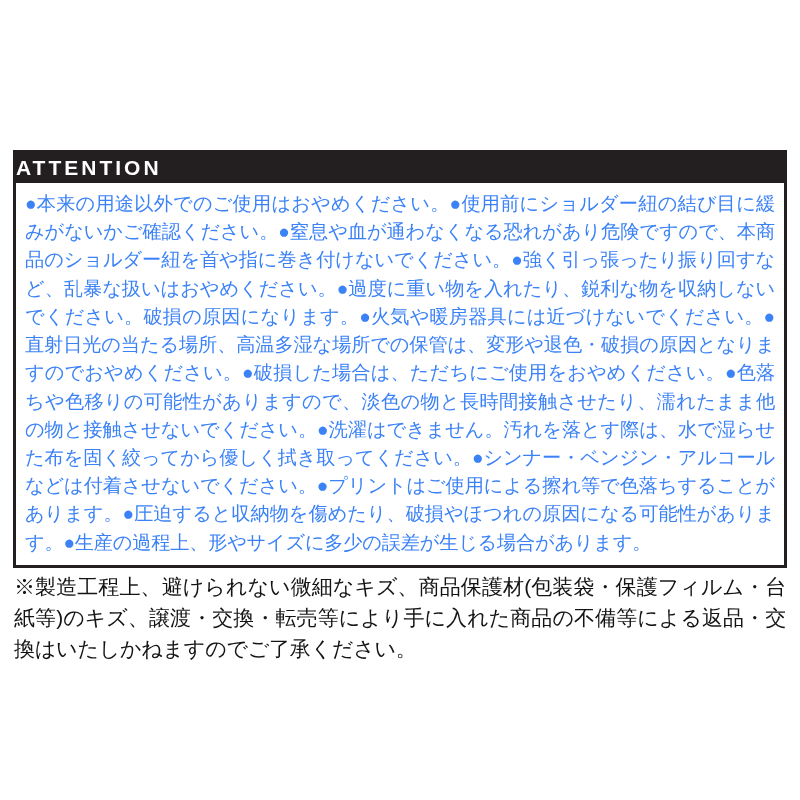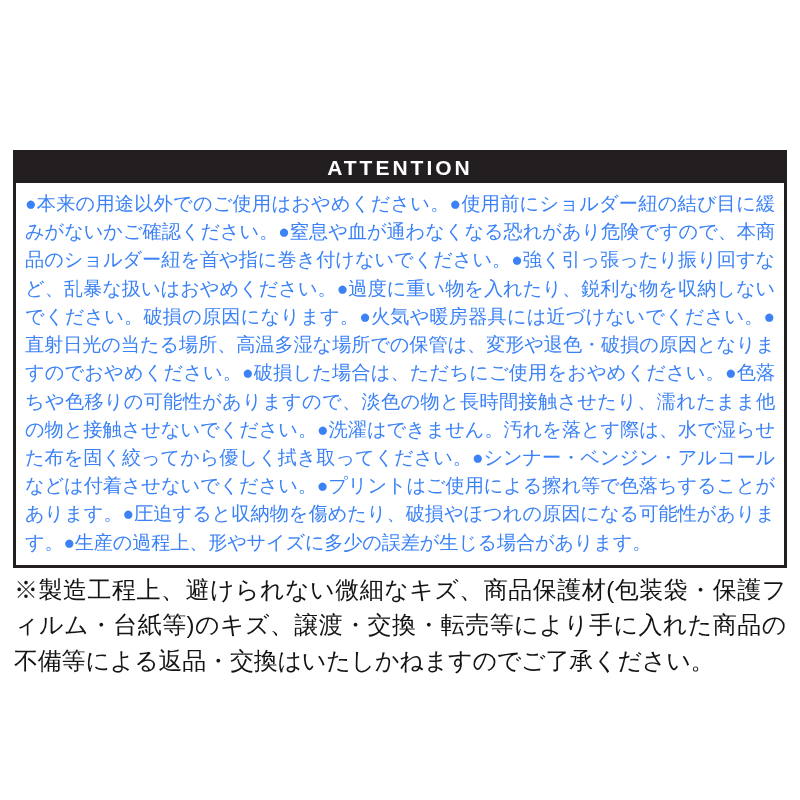--- a/index.html
+++ b/index.html
@@ -25,42 +25,41 @@
     left: 13px;
     top: 150px;
     width: 774px;
     border: 3px solid #231f20;
     box-sizing: border-box;
     background: #ffffff;
   }
   .attention-header {
     background: #231f20;
     color: #ffffff;
-    text-align: center;
     font-size: 21px;
     font-weight: bold;
     letter-spacing: 3px;
     line-height: 30px;
     height: 30px;
   }
   .attention-body {
     padding: 7px 9px 8px 9px;
     font-size: 19.2px;
     line-height: 1.47;
     text-align: justify;
     text-justify: inter-character;
     letter-spacing: -0.2px;
     color: #3b82f6;
   }
   .footnote {
     position: absolute;
     left: 14px;
     top: 572px;
     width: 772px;
-    font-size: 24px;
+    font-size: 21px;
     line-height: 1.47;
     text-align: justify;
     text-justify: inter-character;
     letter-spacing: -0.2px;
     color: #141414;
   }
 </style>
 </head>
 <body>
 

